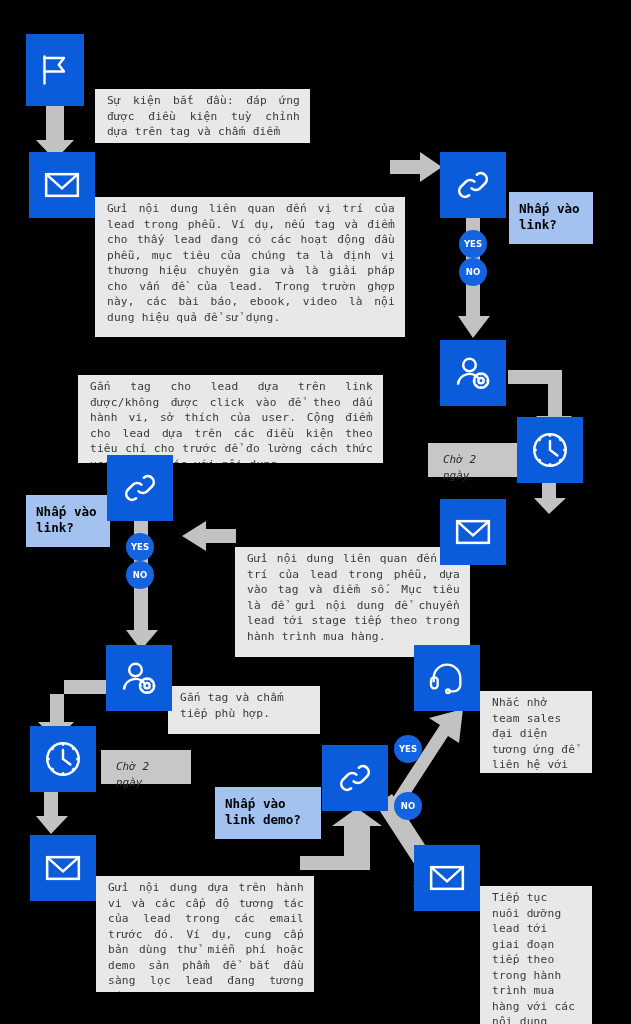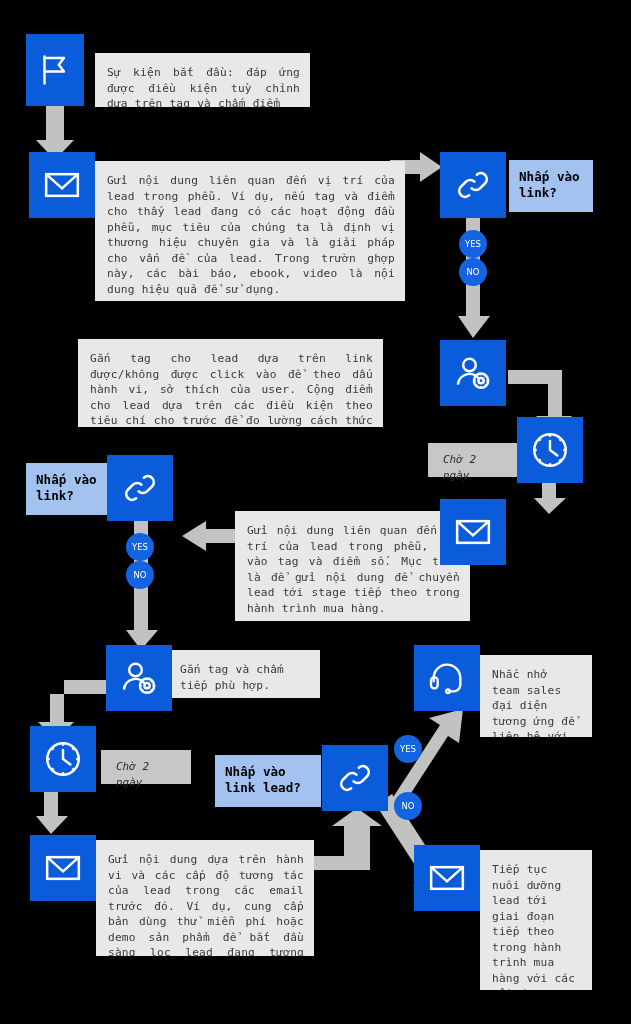--- a/index.html
+++ b/index.html
@@ -8,41 +8,41 @@
   .canvas{position:absolute;left:0;top:0;width:631px;height:1024px;}
 
   
   .tile{position:absolute;background:#0a5cdb;display:flex;align-items:center;
         justify-content:center;z-index:5;}
   .tile svg{display:block;}
 
   
   .note{position:absolute;background:#e8e8e8;color:#3a3a3a;
         font-size:11.2px;line-height:15.5px;text-align:justify;
-        padding:12px 10px 8px 12px;box-sizing:border-box;z-index:3;
-        overflow:hidden;letter-spacing:.2px;}
+        padding:4px 10px 8px 12px;box-sizing:border-box;z-index:3;
+        overflow:hidden;letter-spacing:.2px;margin-top:36px;}
   .note.nojust{text-align:left;}
 
   
   .qlabel{position:absolute;background:#a3c2f0;color:#000;font-weight:bold;
           font-size:12.6px;line-height:16px;padding:9px 10px;box-sizing:border-box;
-          z-index:2;}
+          z-index:2;margin-top:32px;}
 
   
   .chip{position:absolute;background:#c7c7c7;color:#2b2b2b;font-style:italic;
         font-size:11px;line-height:16px;padding:9px 15px;box-sizing:border-box;
         z-index:2;}
 
   
   .arrow{position:absolute;z-index:1;}
   .arrow svg{display:block;overflow:visible;}
 
   
   .pill{position:absolute;width:28px;height:28px;border-radius:50%;
-        background:#1463e0;color:#fff;font-size:8.5px;font-weight:normal;
+        background:#1463e0;color:#fff;font-size:8.5px;font-weight:bold;
         display:flex;align-items:center;justify-content:center;z-index:8;
         font-family:"DejaVu Sans","Liberation Sans",sans-serif;}
 </style>
 </head>
 <body>
 
 <div class="canvas">
 
   <div class="arrow" style="left:36px;top:106px;">
     <svg width="40" height="56">
@@ -222,21 +222,21 @@
   <div class="tile" style="left:30px;top:726px;width:66px;height:66px;">
     <span>
       <svg width="42" height="42" viewBox="0 0 24 24" fill="none" stroke="#fff" stroke-width="1.4">
         <circle cx="12" cy="12" r="9"></circle>
         <path d="M12 6.8 V12 l4.2 3.1" stroke-linecap="round"></path>
         <path d="M12 3v1.4M12 19.6V21M3 12h1.4M19.6 12H21M5.6 5.6l1 1M17.4 17.4l1 1M18.4 5.6l-1 1M6.6 17.4l-1 1"></path>
       </svg>
     </span>
   </div>
 
-  <div class="qlabel" style="left:215px;top:755px;width:106px;height:52px;">Nhấp vào link lead?</div>
+  <div class="qlabel" style="left:215px;top:755px;width:106px;height:52px;">Nhấp vào link demo?</div>
   <div class="tile" style="left:322px;top:745px;width:66px;height:66px;">
     <span>
       <svg width="42" height="42" viewBox="0 0 24 24" fill="none" stroke="#fff" stroke-width="1.5" stroke-linecap="round">
         <path d="M14.2 6.1 a3.4 3.4 0 0 1 4.8 4.8 l-3 3 a3.4 3.4 0 0 1 -4.8 0"></path>
         <path d="M9.8 17.9 a3.4 3.4 0 0 1 -4.8 -4.8 l3 -3 a3.4 3.4 0 0 1 4.8 0"></path>
       </svg>
     </span>
   </div>
   <div class="pill" style="left:394px;top:735px;">YES</div>
   <div class="pill" style="left:394px;top:792px;">NO</div>

